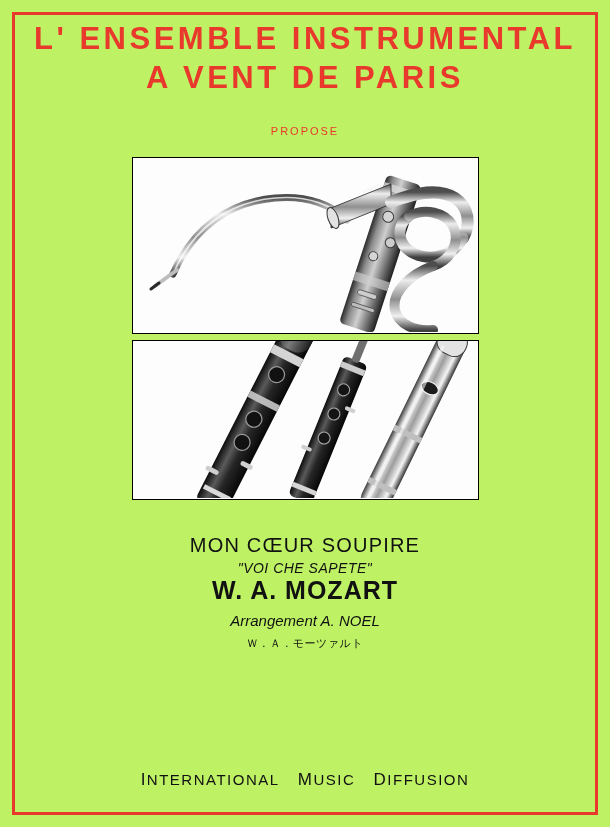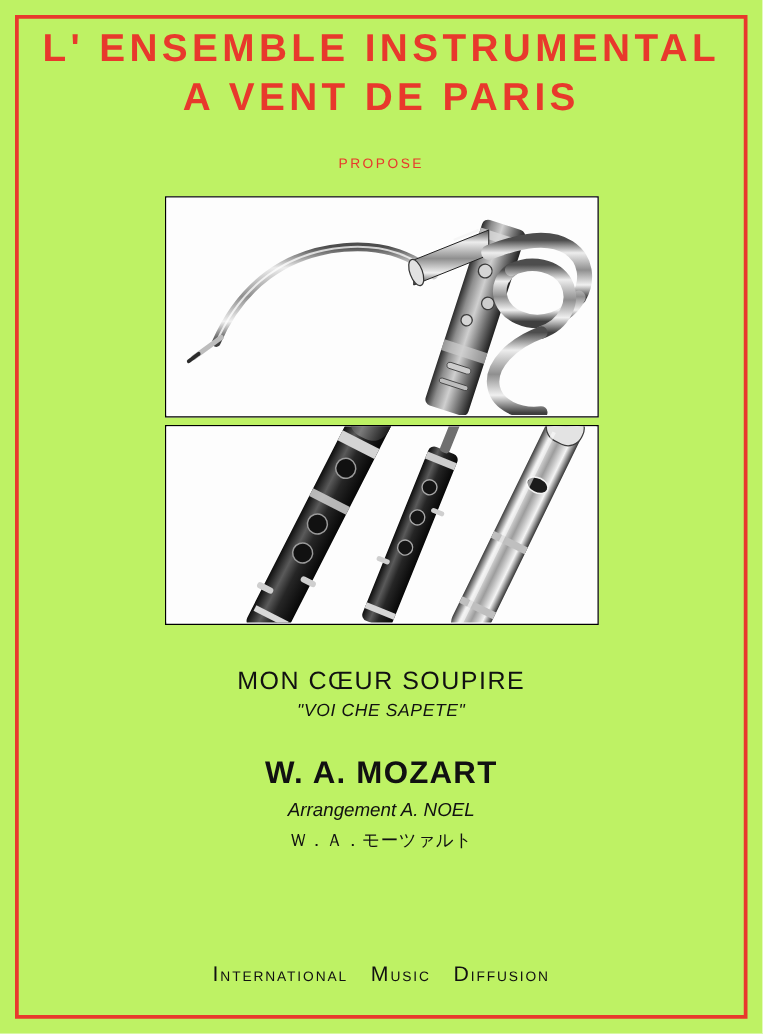--- a/index.html
+++ b/index.html
@@ -116,55 +116,54 @@
     letter-spacing: 0.5px;
   }
   .work-jp {
     font-size: 11px;
     margin-top: 6px;
     color: #111;
   }
 
   .composer-block {
     text-align: center;
-    margin-top: 28px;
   }
   .composer-name {
     font-size: 25px;
     font-weight: bold;
     letter-spacing: 1px;
     color: #111;
   }
   .arrangement {
     font-size: 15px;
     font-style: italic;
     margin-top: 7px;
     color: #111;
   }
   .composer-jp {
-    font-size: 14px;
+    font-size: 11px;
     margin-top: 7px;
     color: #111;
     letter-spacing: 0.5px;
     text-align: center;
   }
 
   
   .publisher {
     position: absolute;
     left: 0;
     right: 0;
     bottom: 37px;
     text-align: center;
     font-size: 17px;
     letter-spacing: 1.5px;
     color: #111;
   }
   .publisher .sc {
-    font-size: 11px;
+    font-size: 15px;
     text-align: right;
   }
   .publisher .word { margin: 0 6px; }
 </style>
 </head>
 <body>
 
 <div id="page">
 
   <div id="frame"></div>

